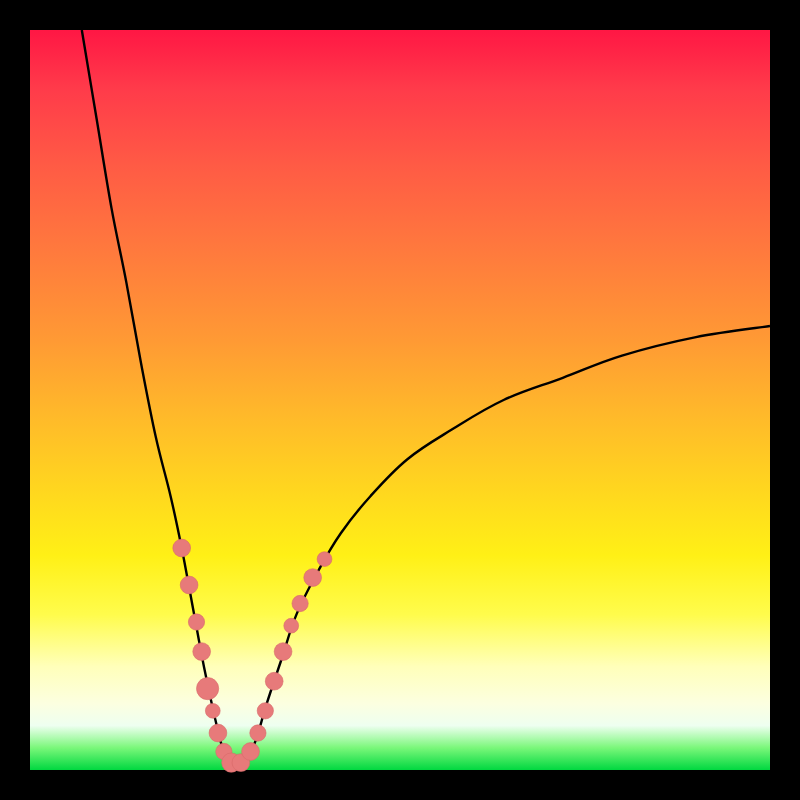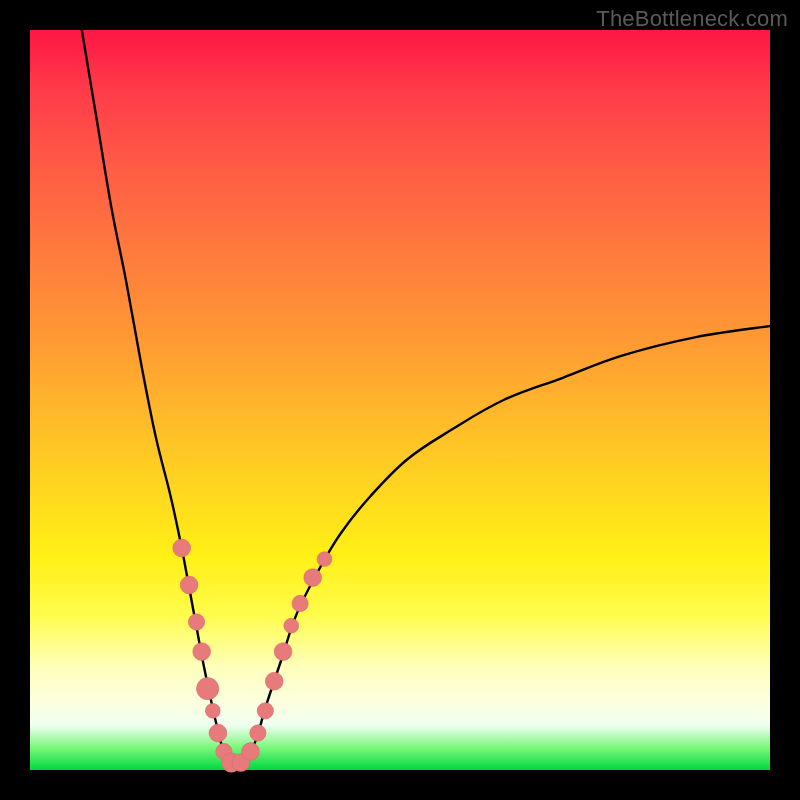--- a/index.html
+++ b/index.html
@@ -95,14 +95,13 @@
           <circle cx="235.32" cy="680.8" r="8.14" class="dot"></circle>
           <circle cx="244.20000000000002" cy="651.2" r="8.88" class="dot"></circle>
           <circle cx="253.08" cy="621.6" r="8.88" class="dot"></circle>
           <circle cx="261.21999999999997" cy="595.7" r="7.4" class="dot"></circle>
           <circle cx="270.09999999999997" cy="573.5" r="8.14" class="dot"></circle>
           <circle cx="282.68" cy="547.6" r="8.88" class="dot"></circle>
           <circle cx="294.52" cy="529.1" r="7.4" class="dot"></circle>
         </g>
     </svg>
   </div>
-  <div class="watermark">TheBottleneck.com</div>
 </div>
 
 </body></html>

